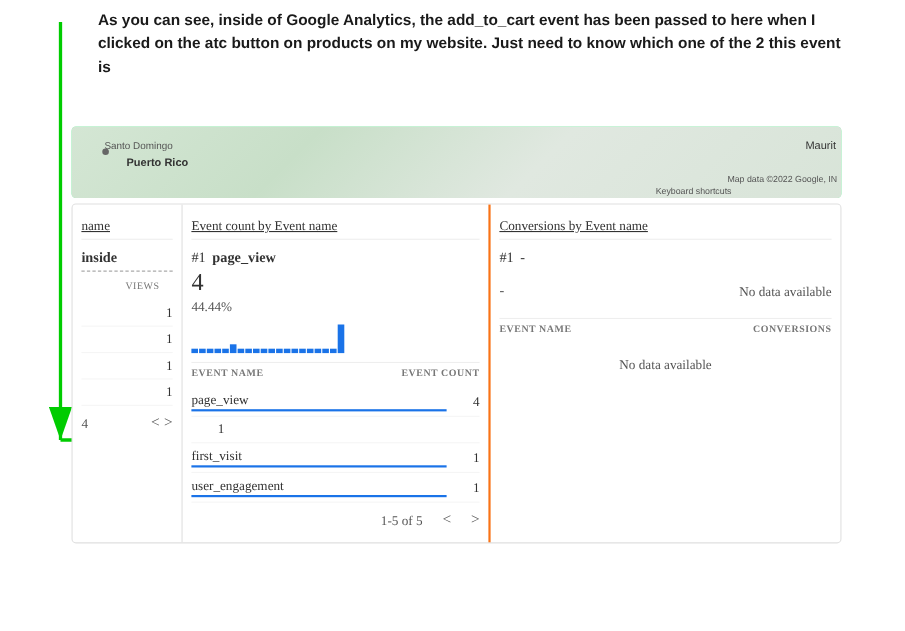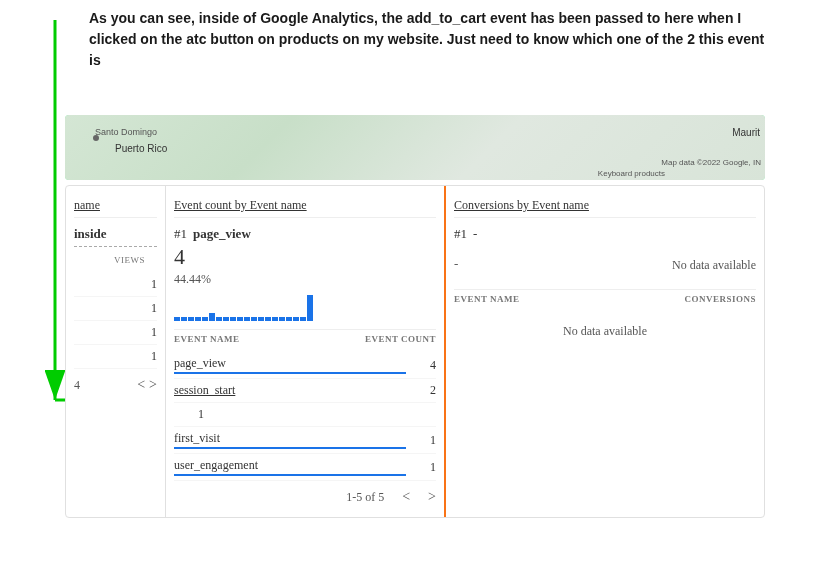--- a/index.html
+++ b/index.html
@@ -58,21 +58,21 @@
       left: 30px;
       font-size: 9px;
       color: #555;
     }
     .map-label-pr {
       position: absolute;
       top: 28px;
       left: 50px;
       font-size: 10px;
       color: #333;
-      font-weight: normal;
+      font-weight: bold;
     }
     .map-label-maurit {
       position: absolute;
       top: 12px;
       right: 5px;
       font-size: 10px;
       color: #333;
     }
     .map-dot {
       position: absolute;
@@ -316,21 +316,21 @@
 
 <div class="annotation-text">As you can see, inside of Google Analytics, the add_to_cart event has been passed to here when I clicked on the atc button on products on my website. Just need to know which one of the 2 this event is</div>
 
 <div class="map-area">
   <div class="map-bg">
     <div class="map-dot"></div>
     <div class="map-label-santo">Santo
 Domingo</div>
     <div class="map-label-pr">Puerto Rico</div>
     <div class="map-label-maurit">Maurit</div>
-    <div class="keyboard-shortcuts">Keyboard products</div>
+    <div class="keyboard-shortcuts">Keyboard shortcuts</div>
     <div class="map-footer">Map data ©2022 Google, IN</div>
   </div>
 </div>
 
 <div class="panels-container">
 
   <div class="panel-1">
     <div class="panel-title">
       <span>name</span>
     </div>
@@ -393,24 +393,20 @@
     </div>
 
     <div class="column-headers">
       <span>EVENT NAME</span>
       <span>EVENT COUNT</span>
     </div>
 
     <div class="data-row">
       <span class="data-row-name blue-underline">page_view</span>
       <span class="data-row-value">4</span>
-    </div>
-    <div class="data-row">
-      <span class="data-row-name">session_start</span>
-      <span class="data-row-value">2</span>
     </div>
     <div class="data-row">
       <span class="data-row-value">1</span>
     </div>
     <div class="data-row">
       <span class="data-row-name blue-underline">first_visit</span>
       <span class="data-row-value">1</span>
     </div>
     <div class="data-row">
       <span class="data-row-name blue-underline">user_engagement</span>

